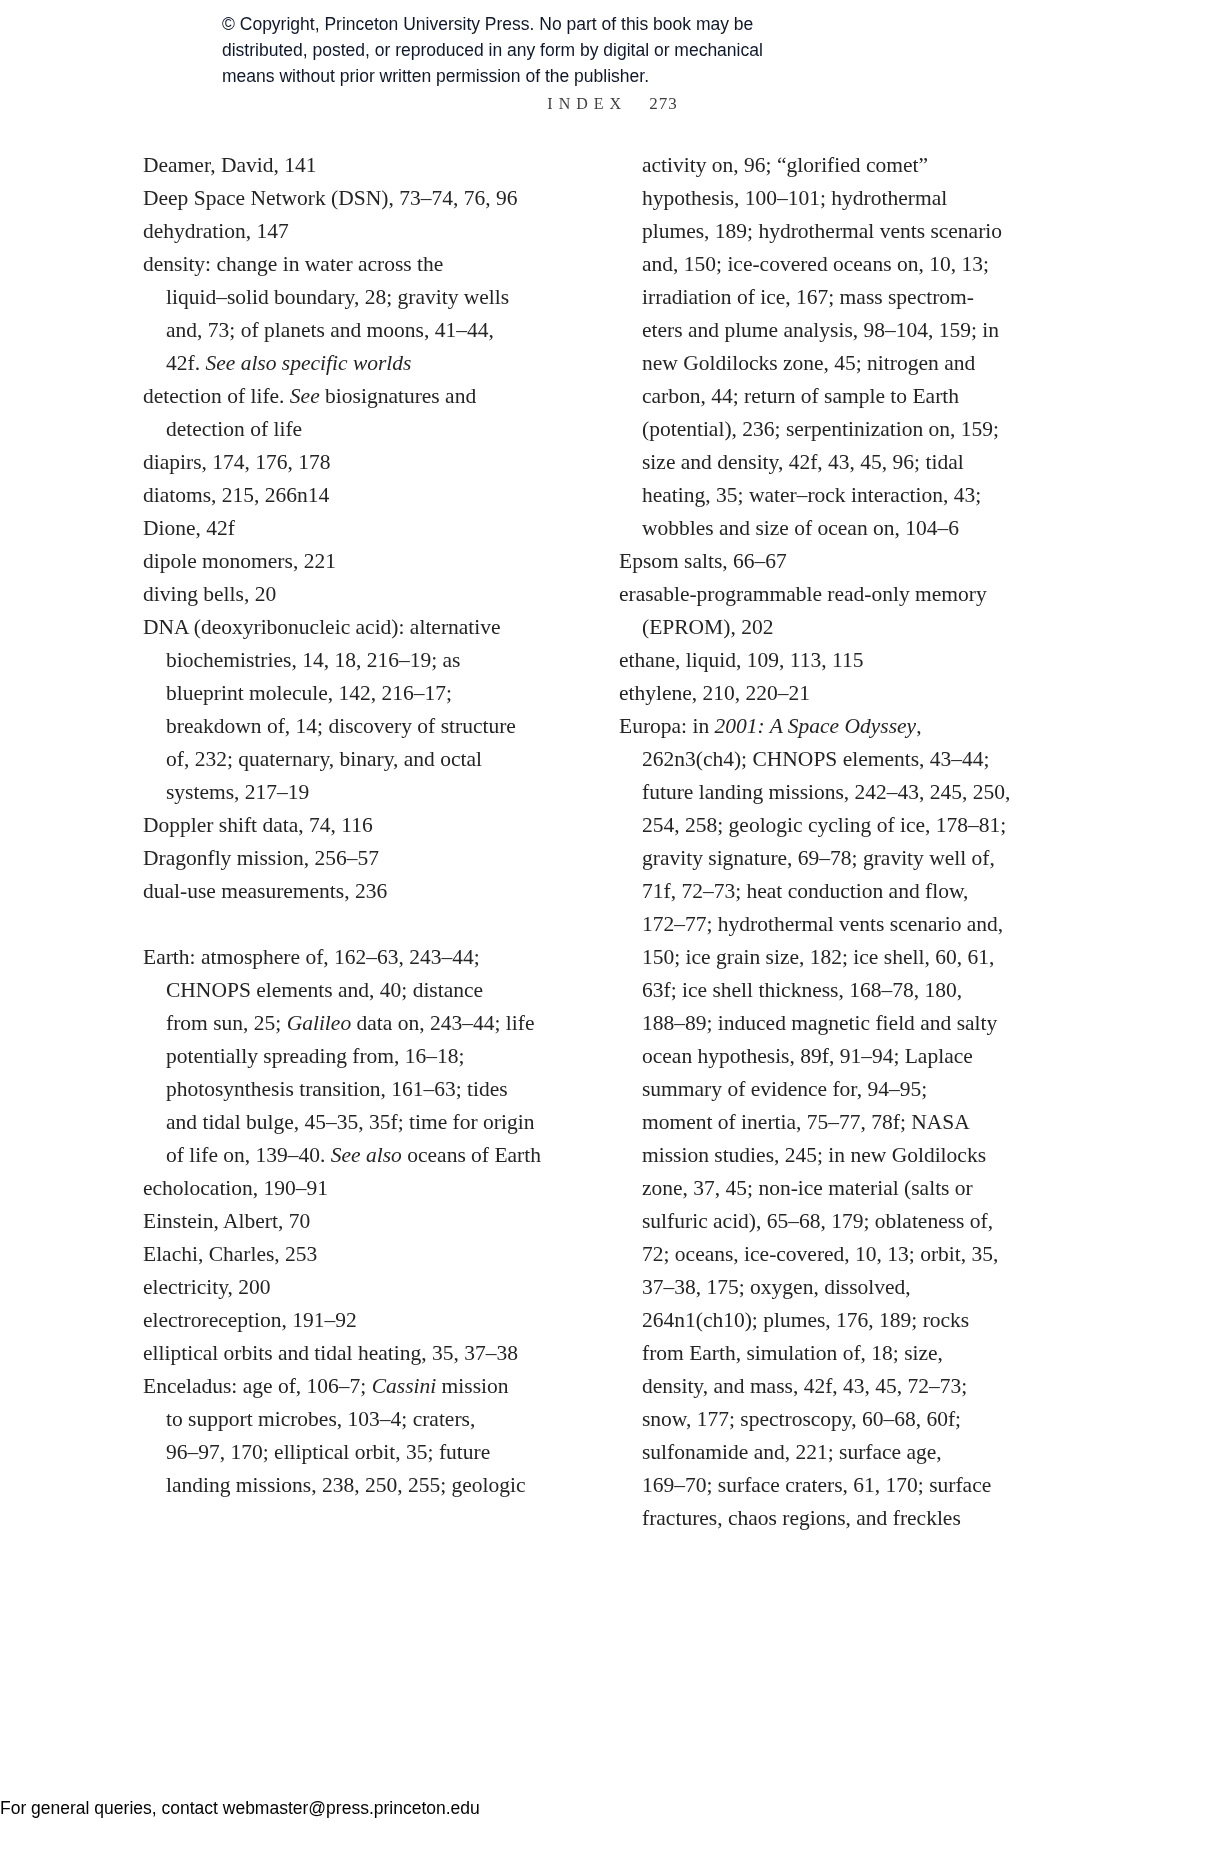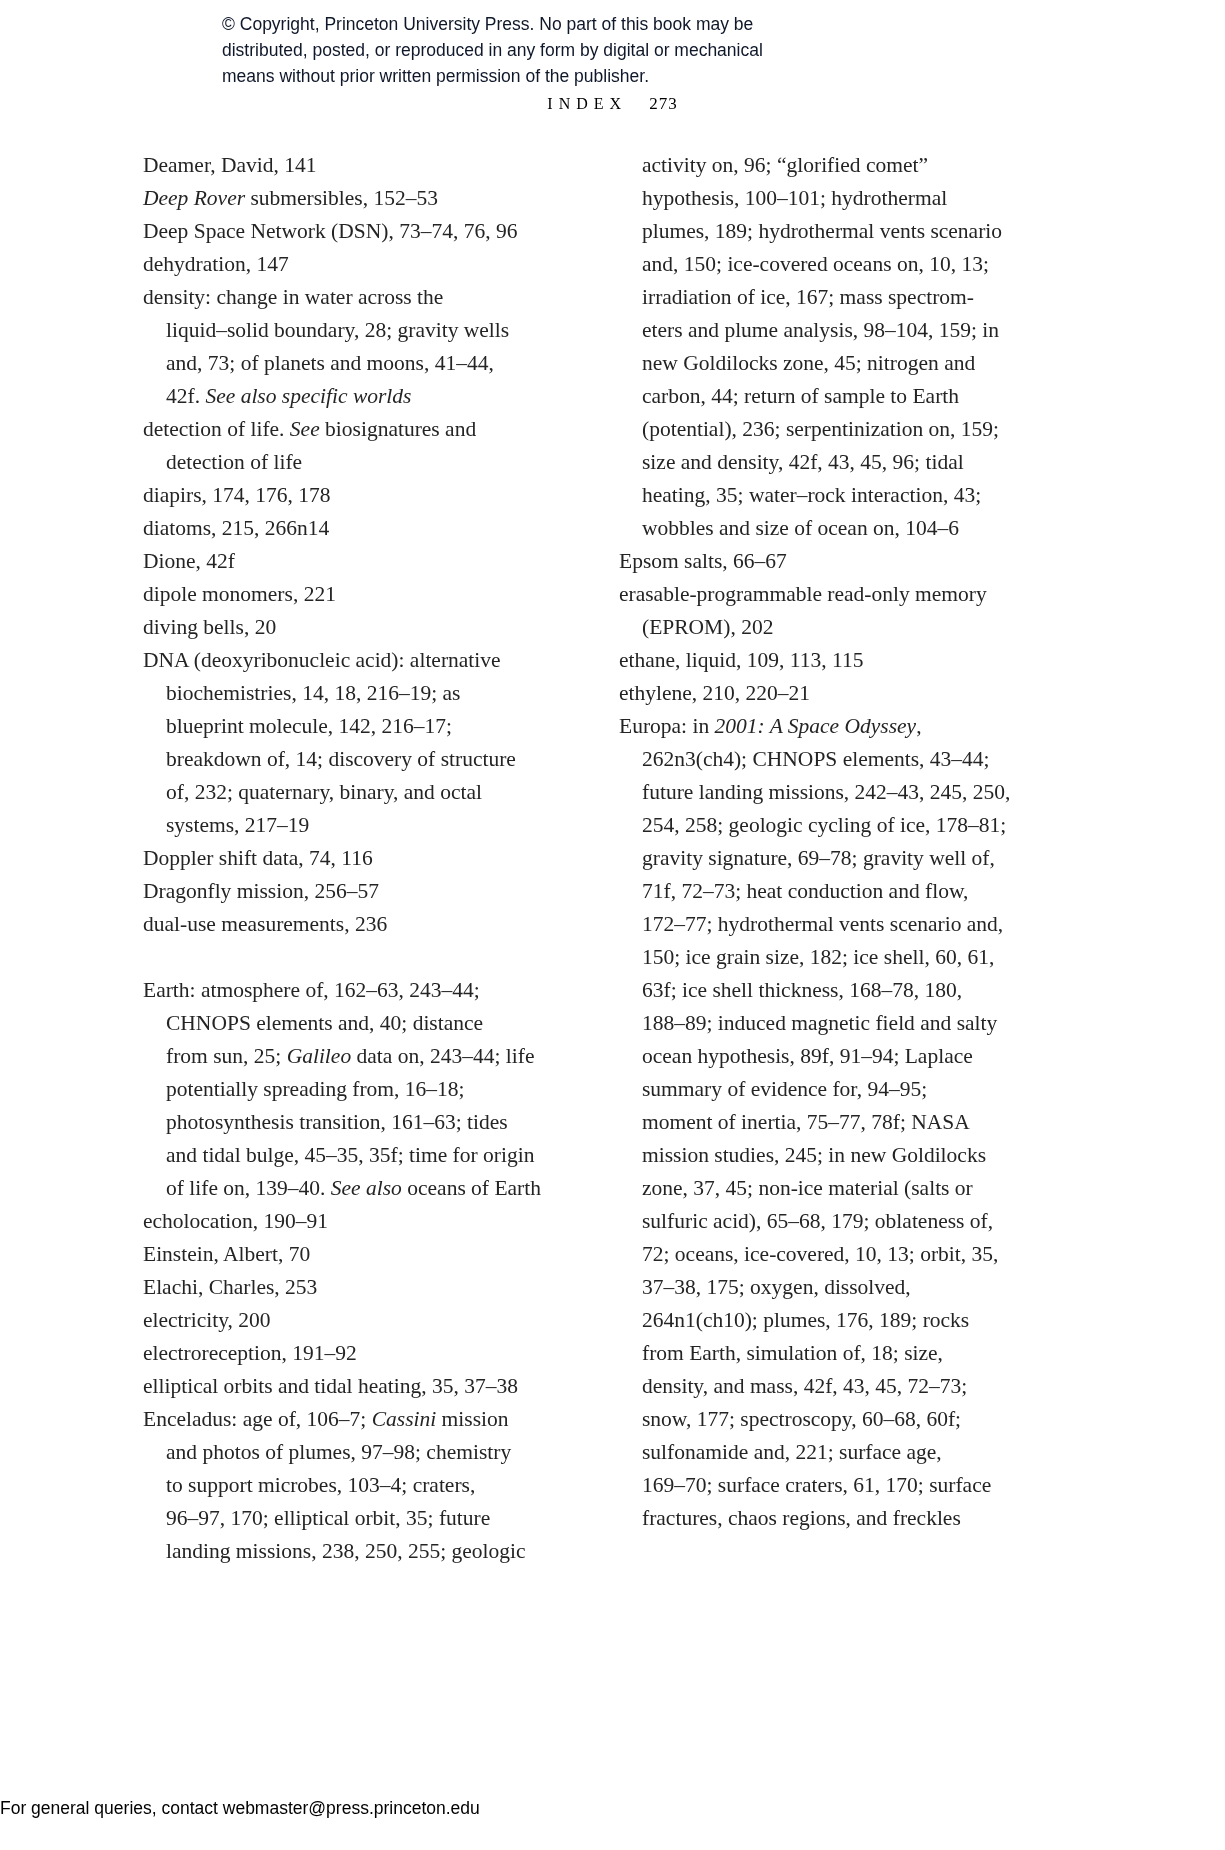--- a/index.html
+++ b/index.html
@@ -14,21 +14,21 @@
 
   .copyright {
     position:absolute; left:222px; top:11px;
     font-family:"Liberation Sans", sans-serif;
     font-size:17.5px; line-height:26px; color:#0f172a;
     white-space:pre-line;
   }
 
   .page-header {
     position:absolute; top:94px; left:0; width:1225px;
-    text-align:center; color:#000000;
+    text-align:center; color:#404040;
   }
   .index-title {
     font-size:16px; letter-spacing:6px;
     font-variant:small-caps; text-transform:uppercase;
   }
   .page-number { font-size:17px; margin-left:22px; letter-spacing:1px; }
 
   .columns {
     position:absolute; top:149px; left:143px;
     display:flex; align-items:flex-start;
@@ -61,21 +61,20 @@
 distributed, posted, or reproduced in any form by digital or mechanical
 means without prior written permission of the publisher.</div>
 
   <div class="page-header">
     <span class="index-title">index</span><span class="page-number">273</span>
   </div>
 
   <div class="columns">
     <div class="col col-left">
         <div class="line"><span>Deamer, David, 141</span></div>
-        <div class="line"><em>Deep Rover</em><span> submersibles, 152–53</span></div>
         <div class="line"><span>Deep Space Network (DSN), 73–74, 76, 96</span></div>
         <div class="line"><span>dehydration, 147</span></div>
         <div class="line"><span>density: change in water across the</span></div>
         <div class="line indent"><span>liquid–solid boundary, 28; gravity wells</span></div>
         <div class="line indent"><span>and, 73; of planets and moons, 41–44,</span></div>
         <div class="line indent"><span>42f. </span><em>See also specific worlds</em></div>
         <div class="line"><span>detection of life. </span><em>See</em><span> biosignatures and</span></div>
         <div class="line indent"><span>detection of life</span></div>
         <div class="line"><span>diapirs, 174, 176, 178</span></div>
         <div class="line"><span>diatoms, 215, 266n14</span></div>
@@ -99,21 +98,20 @@
         <div class="line indent"><span>photosynthesis transition, 161–63; tides</span></div>
         <div class="line indent"><span>and tidal bulge, 45–35, 35f; time for origin</span></div>
         <div class="line indent"><span>of life on, 139–40. </span><em>See also</em><span> oceans of Earth</span></div>
         <div class="line"><span>echolocation, 190–91</span></div>
         <div class="line"><span>Einstein, Albert, 70</span></div>
         <div class="line"><span>Elachi, Charles, 253</span></div>
         <div class="line"><span>electricity, 200</span></div>
         <div class="line"><span>electroreception, 191–92</span></div>
         <div class="line"><span>elliptical orbits and tidal heating, 35, 37–38</span></div>
         <div class="line"><span>Enceladus: age of, 106–7; </span><em>Cassini</em><span> mission</span></div>
-        <div class="line indent"><span>and photos of plumes, 97–98; chemistry</span></div>
         <div class="line indent"><span>to support microbes, 103–4; craters,</span></div>
         <div class="line indent"><span>96–97, 170; elliptical orbit, 35; future</span></div>
         <div class="line indent"><span>landing missions, 238, 250, 255; geologic</span></div>
       </div>
     <div class="col col-right">
         <div class="line indent"><span>activity on, 96; “glorified comet”</span></div>
         <div class="line indent"><span>hypothesis, 100–101; hydrothermal</span></div>
         <div class="line indent"><span>plumes, 189; hydrothermal vents scenario</span></div>
         <div class="line indent"><span>and, 150; ice-covered oceans on, 10, 13;</span></div>
         <div class="line indent"><span>irradiation of ice, 167; mass spectrom-</span></div>

